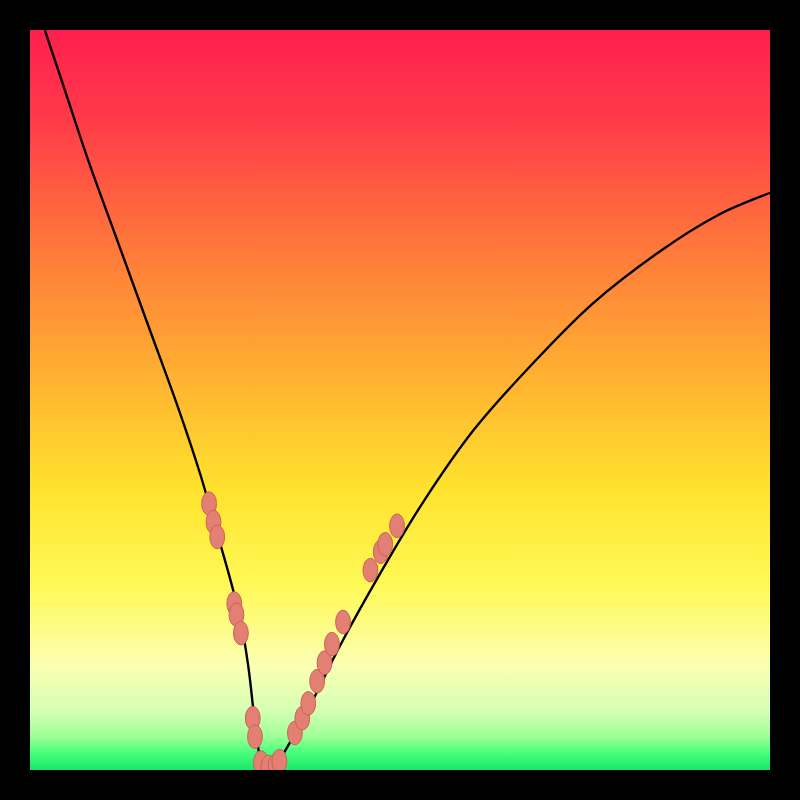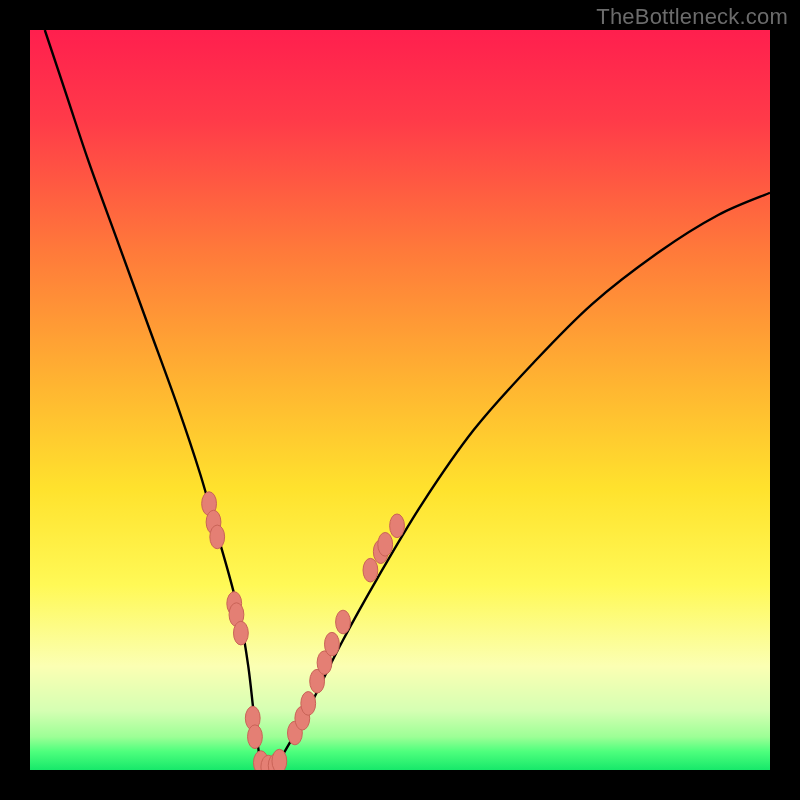--- a/index.html
+++ b/index.html
@@ -43,21 +43,20 @@
     color: #6b6b6b;
     font-size: 22px;
     font-weight: 400;
     letter-spacing: 0.2px;
   }
 </style>
 </head>
 <body>
 
 <div class="frame">
-  <div class="watermark">TheBottleneck.com</div>
   <div class="plot-area">
     <svg class="gradient-bg" viewBox="0 0 740 740" preserveAspectRatio="none">
       <defs>
         <linearGradient id="bg-grad" x1="0" y1="0" x2="0" y2="1">
             <stop offset="0%" stop-color="#ff1f4e"></stop>
             <stop offset="12%" stop-color="#ff3a49"></stop>
             <stop offset="30%" stop-color="#ff7a3a"></stop>
             <stop offset="48%" stop-color="#ffb531"></stop>
             <stop offset="62%" stop-color="#ffe22d"></stop>
             <stop offset="75%" stop-color="#fff956"></stop>

